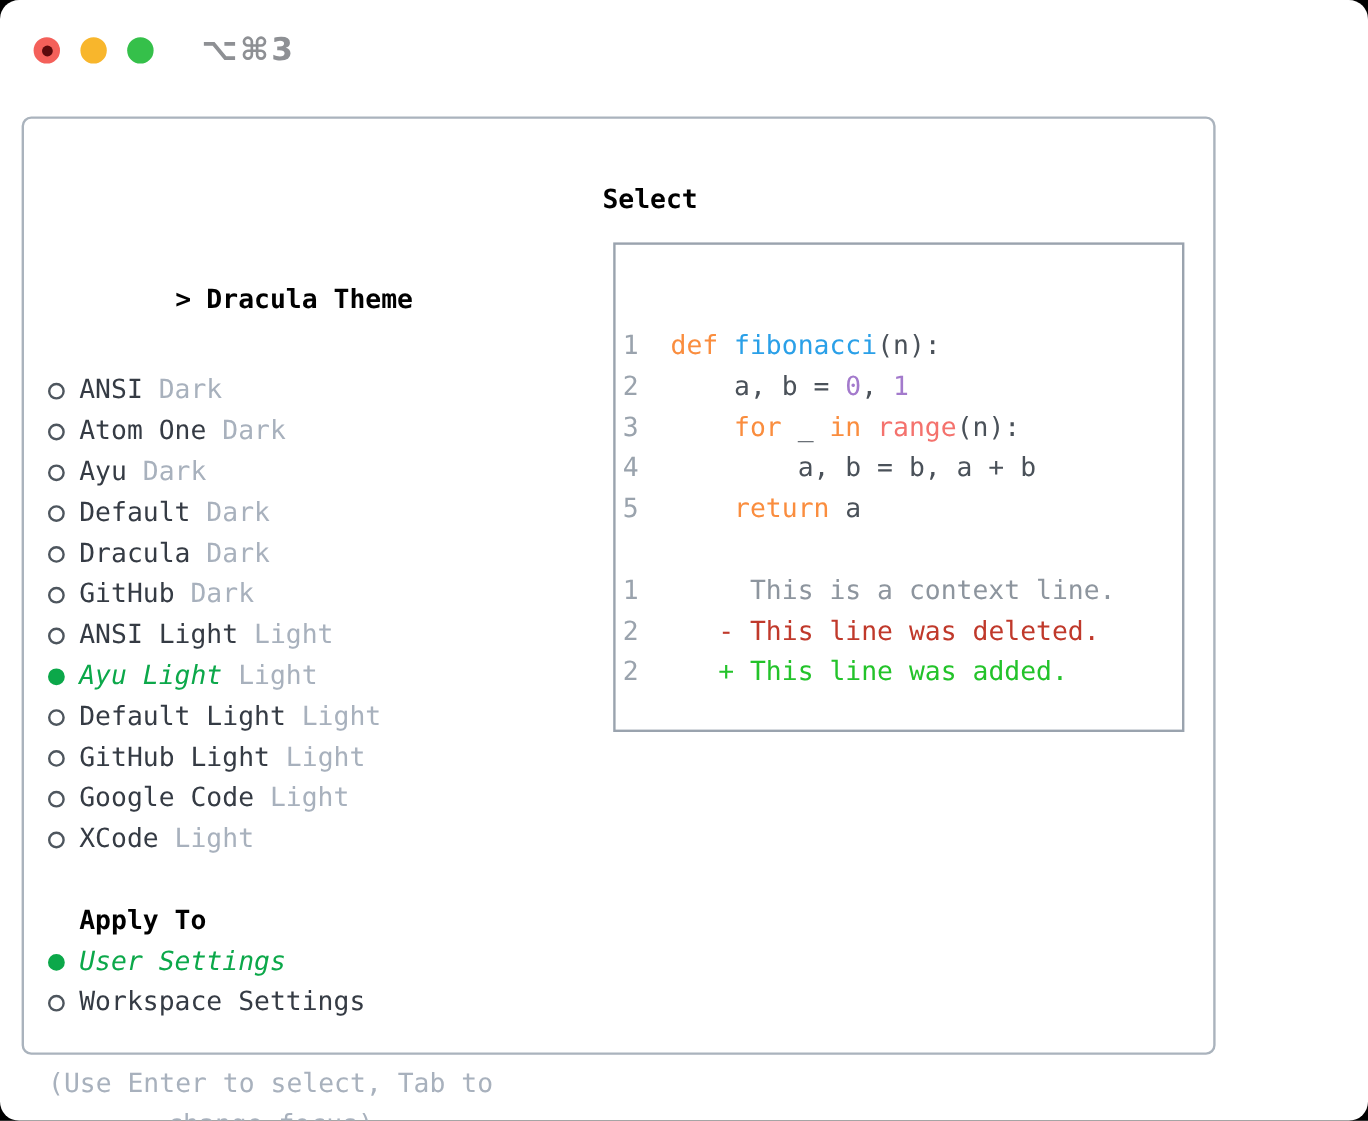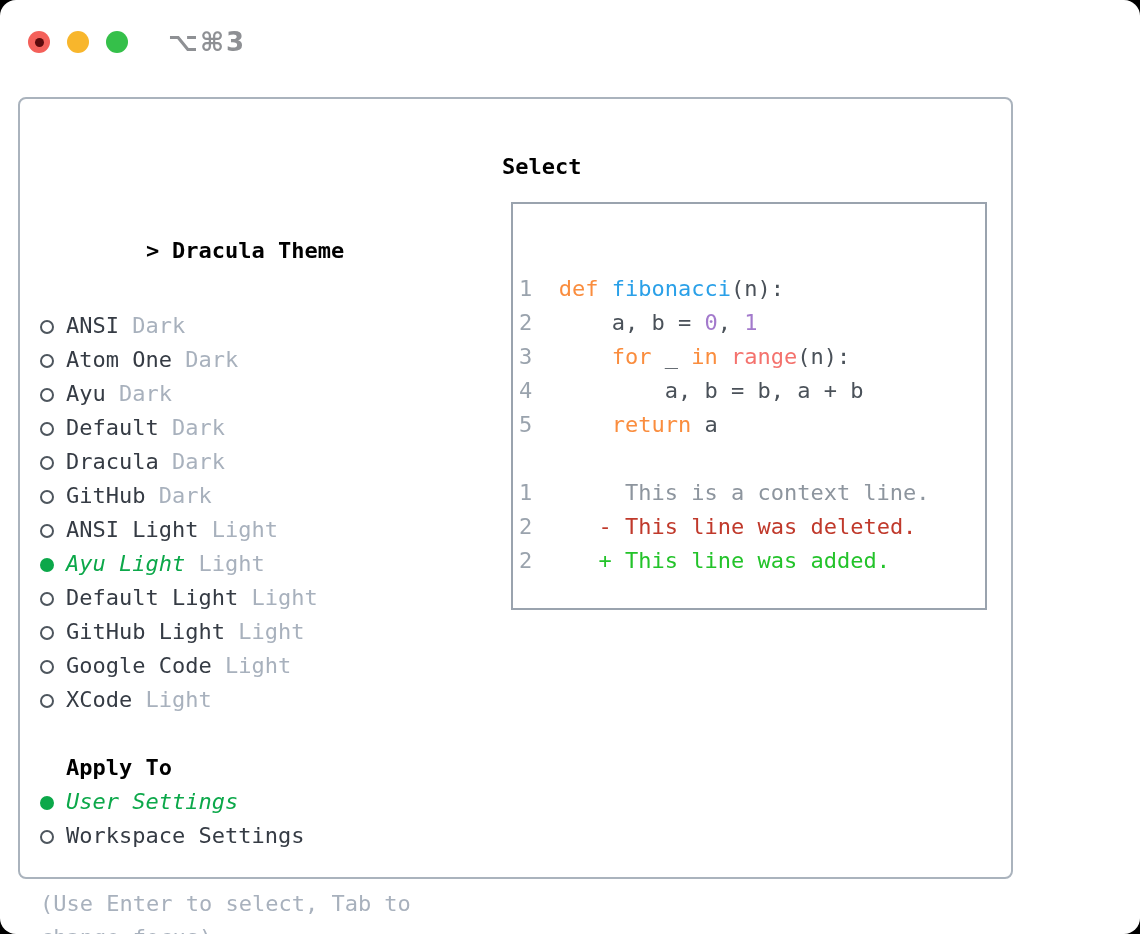--- a/index.html
+++ b/index.html
@@ -47,21 +47,21 @@
   .marker{display:inline-block;width:26px;}
   .prompt{font-weight:bold;color:#000;}
   .radio{
     display:inline-block;width:14px;height:14px;border-radius:50%;
     border:2px solid var(--radio-ring);vertical-align:-1px;
   }
   .radio.selected{background:var(--accent-green);border-color:var(--accent-green);}
   .heading{font-weight:bold;color:#000;}
   .variant{color:var(--variant-text);}
   .sel-label{color:var(--accent-green);font-style:italic;}
-  .hint{color:var(--hint-text);}
+  .hint{color:var(--hint-text);text-align:center;}
   
   .preview-heading{
     position:absolute;left:482px;top:51px;height:34px;line-height:34px;
     font-size:22px;font-weight:bold;color:#000;white-space:pre;
   }
   .previewbox{
     position:absolute;left:491px;top:103px;width:476px;height:408px;
     border:2px solid var(--preview-border);background:#fff;
   }
   .code{position:absolute;left:6px;top:48px;font-size:22px;white-space:pre;margin-top:20px;}

